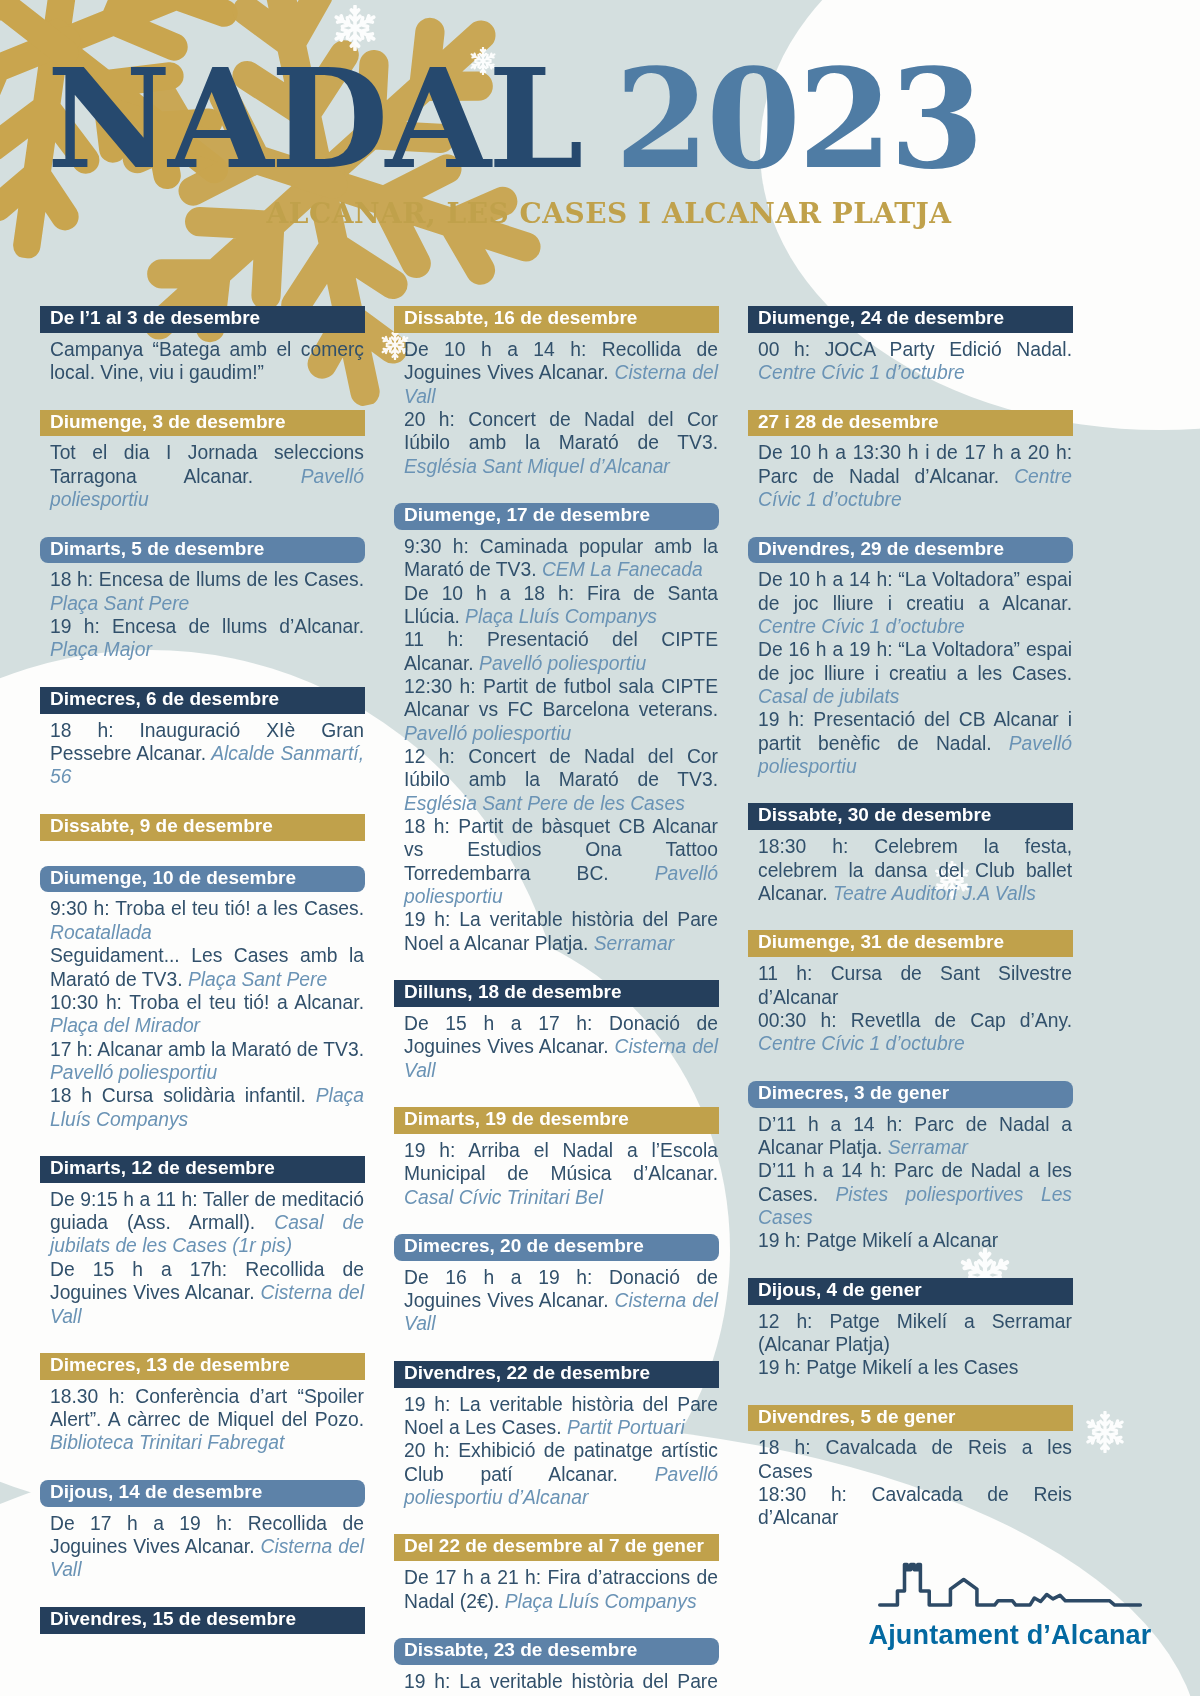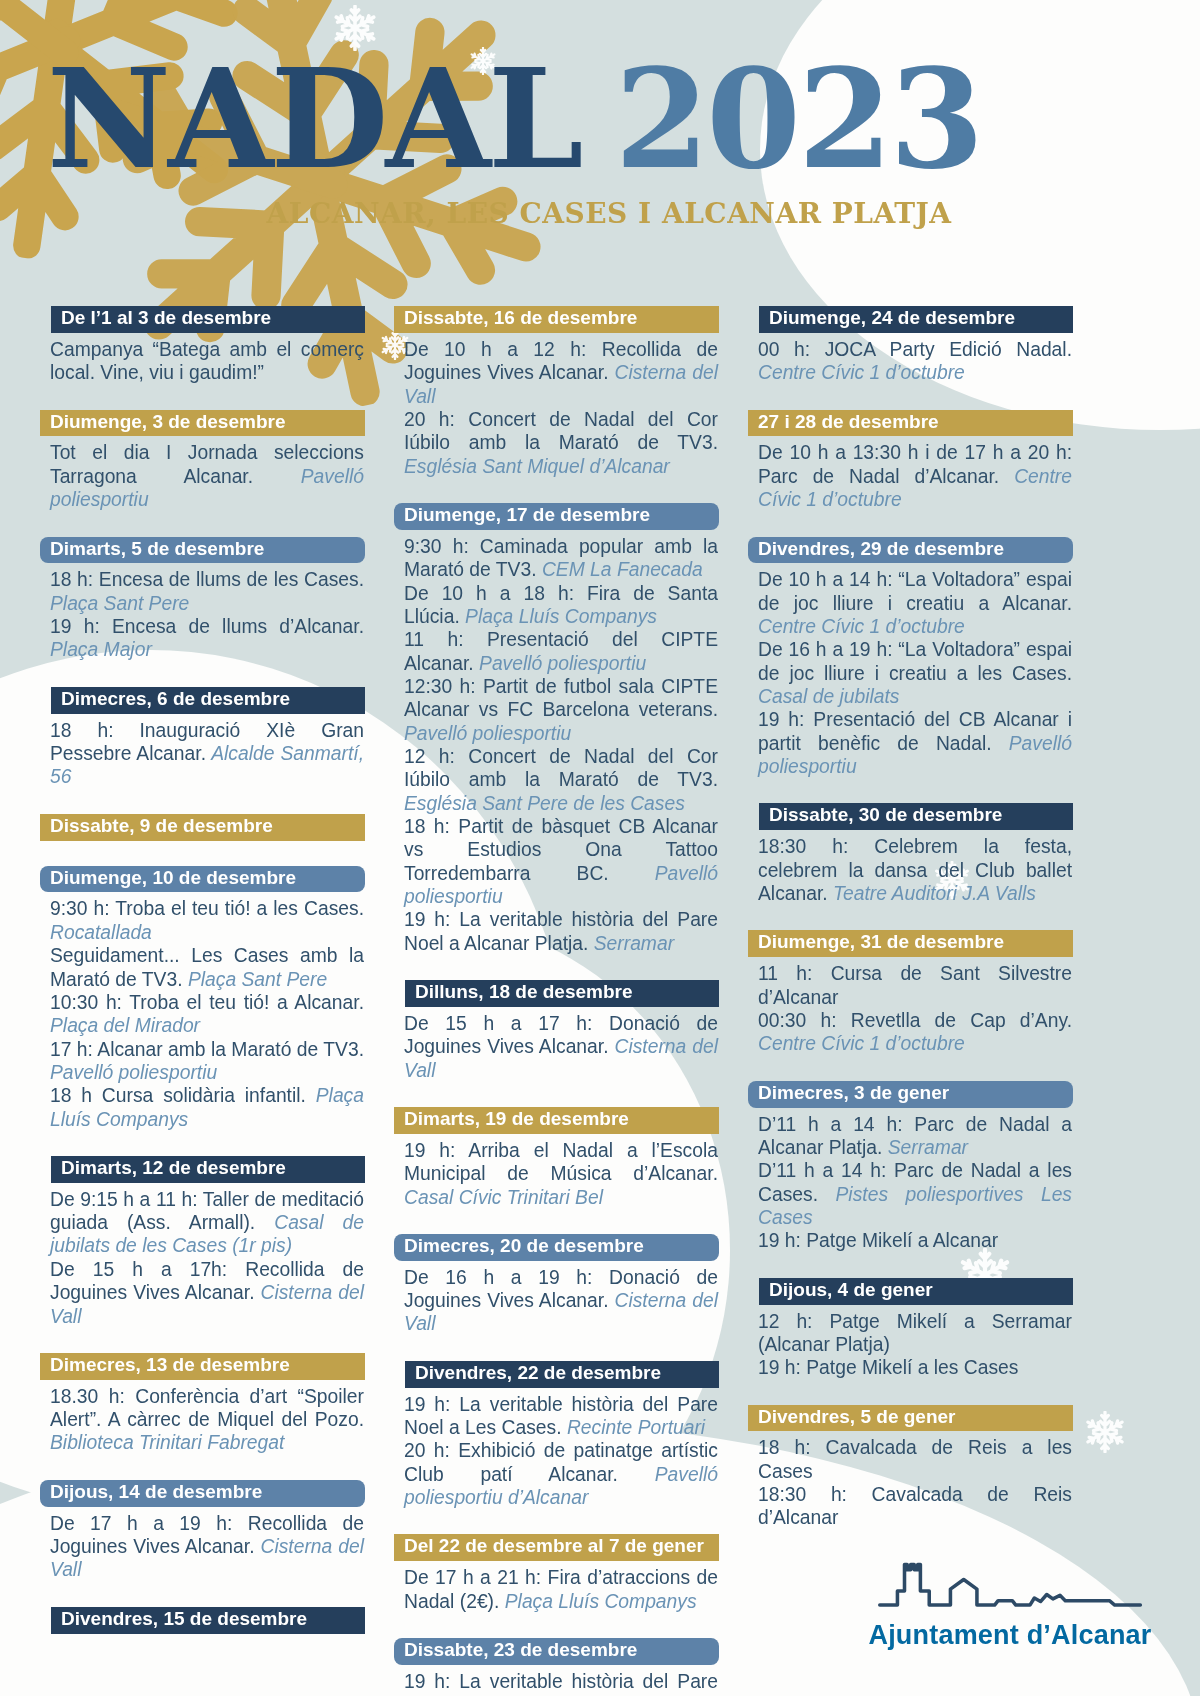--- a/index.html
+++ b/index.html
@@ -32,21 +32,21 @@
   .t-main{color:var(--title-main);}
   .t-year{color:var(--title-year);margin-left:34px;}
   .subtitle{font-family:"DejaVu Serif",serif;font-weight:bold;font-size:28px;color:var(--gold);
     letter-spacing:.5px;margin-top:6px;padding-left:190px;white-space:nowrap;}
 
   
   .columns{position:absolute;left:40px;top:306px;display:flex;gap:29px;}
   .col{width:325px;}
   .event-section{margin-bottom:25px;}
   .sec-header{color:#fff;font-weight:bold;font-size:19px;line-height:1.1;padding:2px 6px 4px 10px;margin-bottom:5px;}
-  .sec-header.navy{background:var(--navy);margin-left:11px;}
+  .sec-header.navy{background:var(--navy);}
   .sec-header.gold{background:var(--gold);}
   .sec-header.blue{background:var(--blue);border-radius:8px;}
   .event-item{margin:0;padding:0 1px 0 10px;font-size:19.3px;line-height:1.21;text-align:justify;color:var(--body-text);}
   .place{font-style:italic;color:var(--location-text);}
 
   
   .footer-logo{position:absolute;left:855px;top:1552px;width:310px;text-align:center;}
   .skyline{width:265px;height:62px;margin:0 auto;}
   .logo-text{font-size:27px;font-weight:bold;color:#0369a1;letter-spacing:.2px;margin-top:2px;}
 </style>
@@ -166,21 +166,21 @@
           <div class="sec-header blue">Dijous, 14 de desembre</div>
           <p class="event-item"><span>De 17 h a 19 h: Recollida de Joguines Vives Alcanar.</span><span class="place"> Cisterna del Vall</span></p>
         </section>
         <section class="event-section">
           <div class="sec-header navy">Divendres, 15 de desembre</div>
         </section>
       </div>
     <div class="col">
         <section class="event-section">
           <div class="sec-header gold">Dissabte, 16 de desembre</div>
-          <p class="event-item"><span>De 10 h a 12 h: Recollida de Joguines Vives Alcanar.</span><span class="place"> Cisterna del Vall</span></p>
+          <p class="event-item"><span>De 10 h a 14 h: Recollida de Joguines Vives Alcanar.</span><span class="place"> Cisterna del Vall</span></p>
           <p class="event-item"><span>20 h: Concert de Nadal del Cor Iúbilo amb la Marató de TV3.</span><span class="place"> Església Sant Miquel d’Alcanar</span></p>
         </section>
         <section class="event-section">
           <div class="sec-header blue">Diumenge, 17 de desembre</div>
           <p class="event-item"><span>9:30 h: Caminada popular amb la Marató de TV3.</span><span class="place"> CEM La Fanecada</span></p>
           <p class="event-item"><span>De 10 h a 18 h: Fira de Santa Llúcia.</span><span class="place"> Plaça Lluís Companys</span></p>
           <p class="event-item"><span>11 h: Presentació del CIPTE Alcanar.</span><span class="place"> Pavelló poliesportiu</span></p>
           <p class="event-item"><span>12:30 h: Partit de futbol sala CIPTE Alcanar vs FC Barcelona veterans.</span><span class="place"> Pavelló poliesportiu</span></p>
           <p class="event-item"><span>12 h: Concert de Nadal del Cor Iúbilo amb la Marató de TV3.</span><span class="place"> Església Sant Pere de les Cases</span></p>
           <p class="event-item"><span>18 h: Partit de bàsquet CB Alcanar vs Estudios Ona Tattoo Torredembarra BC.</span><span class="place"> Pavelló poliesportiu</span></p>
@@ -193,21 +193,21 @@
         <section class="event-section">
           <div class="sec-header gold">Dimarts, 19 de desembre</div>
           <p class="event-item"><span>19 h: Arriba el Nadal a l’Escola Municipal de Música d’Alcanar.</span><span class="place"> Casal Cívic Trinitari Bel</span></p>
         </section>
         <section class="event-section">
           <div class="sec-header blue">Dimecres, 20 de desembre</div>
           <p class="event-item"><span>De 16 h a 19 h: Donació de Joguines Vives Alcanar.</span><span class="place"> Cisterna del Vall</span></p>
         </section>
         <section class="event-section">
           <div class="sec-header navy">Divendres, 22 de desembre</div>
-          <p class="event-item"><span>19 h: La veritable història del Pare Noel a Les Cases.</span><span class="place"> Recinte Portuari</span></p>
+          <p class="event-item"><span>19 h: La veritable història del Pare Noel a Les Cases.</span><span class="place"> Partit Portuari</span></p>
           <p class="event-item"><span>20 h: Exhibició de patinatge artístic Club patí Alcanar.</span><span class="place"> Pavelló poliesportiu d’Alcanar</span></p>
         </section>
         <section class="event-section">
           <div class="sec-header gold">Del 22 de desembre al 7 de gener</div>
           <p class="event-item"><span>De 17 h a 21 h: Fira d’atraccions de Nadal (2€).</span><span class="place"> Plaça Lluís Companys</span></p>
         </section>
         <section class="event-section">
           <div class="sec-header blue">Dissabte, 23 de desembre</div>
           <p class="event-item"><span>19 h: La veritable història del Pare Noel a Alcanar.</span><span class="place"> Plaça Lluís Companys</span></p>
         </section>

